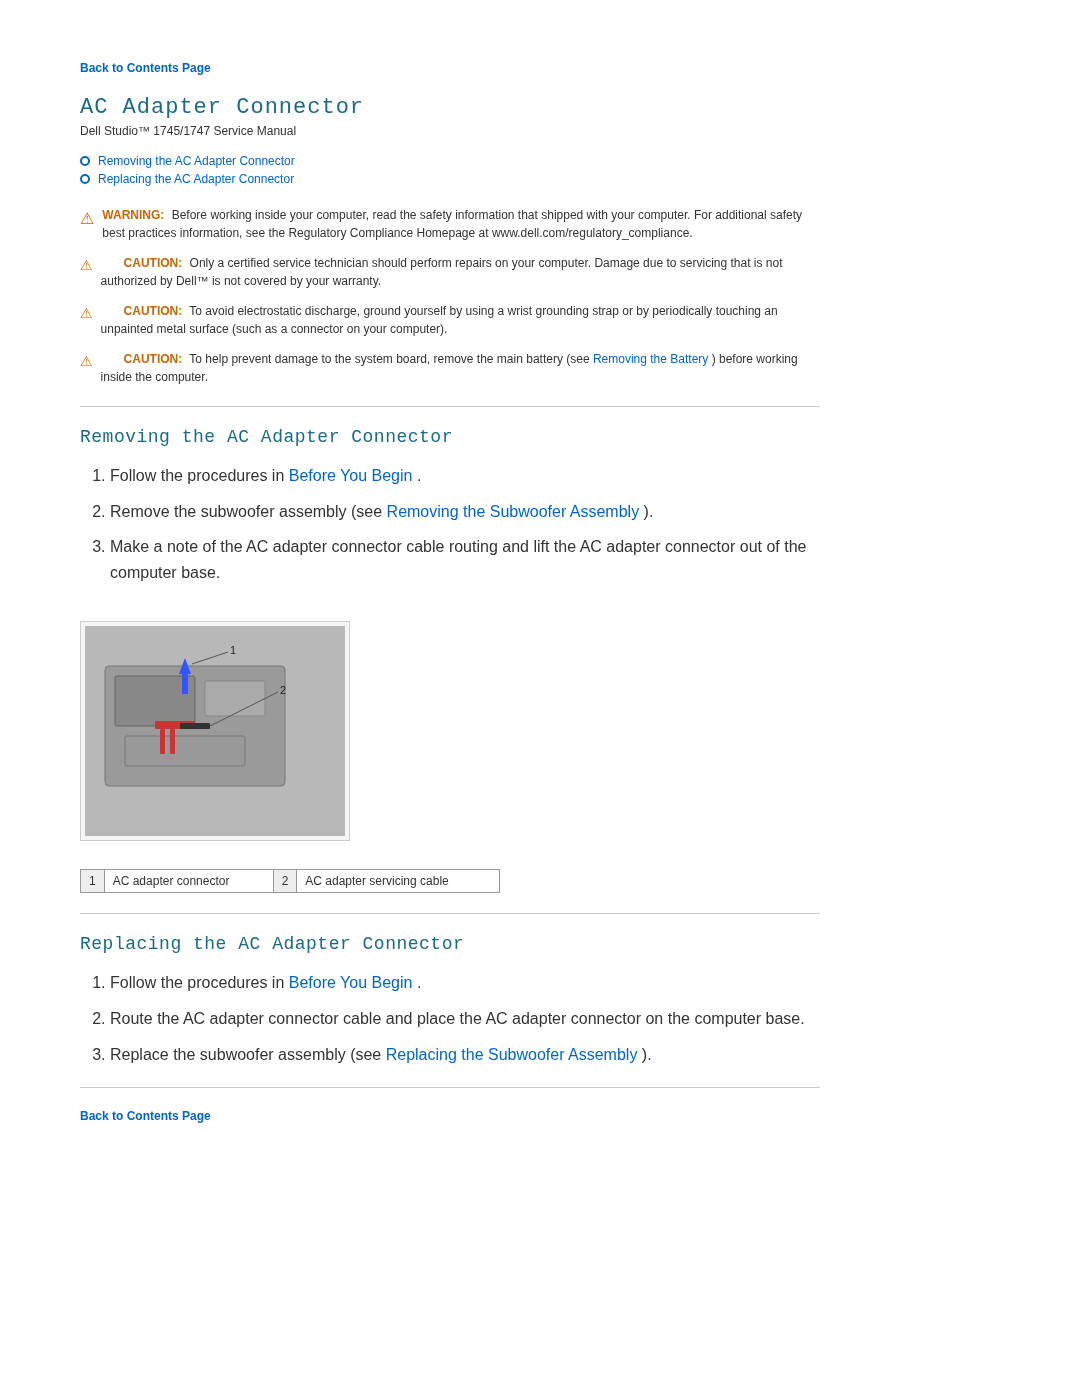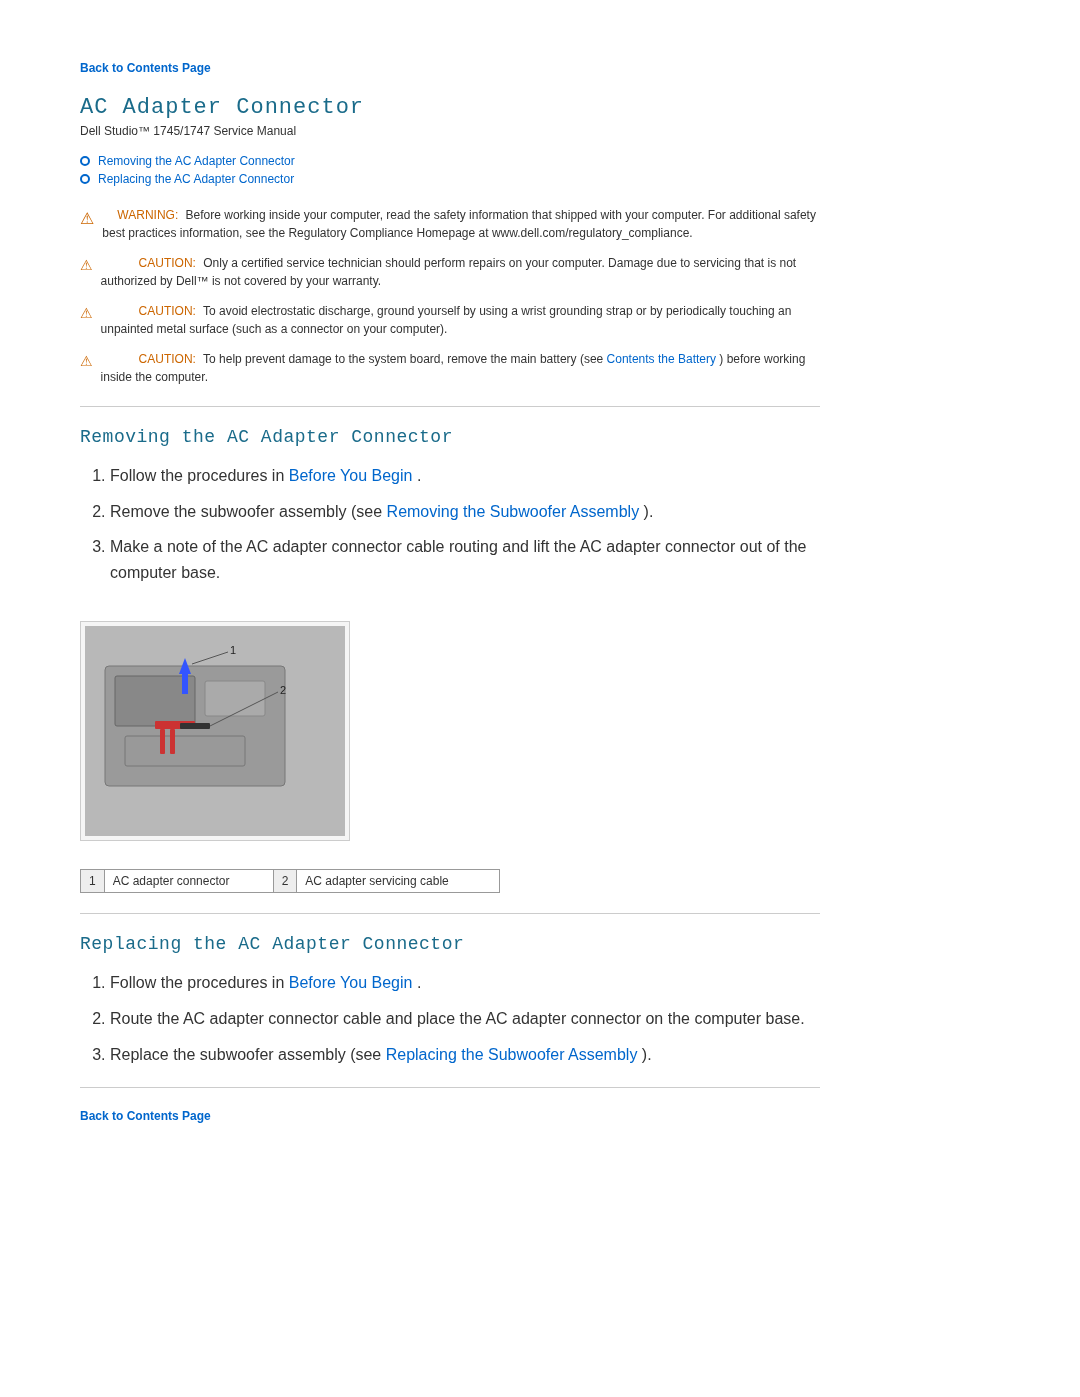--- a/index.html
+++ b/index.html
@@ -72,24 +72,23 @@
     }
     .warning-icon {
       color: #cc6600;
       font-size: 16px;
     }
     .caution-icon {
       color: #cc6600;
       font-size: 14px;
     }
     .notice-label {
-      font-weight: normal;
+      font-weight: bold;
       text-transform: uppercase;
       margin-right: 4px;
-      margin-left: 15px;
     }
     .warning-label { color: #cc6600; }
     .caution-label { color: #cc6600; padding-left: 23px; }
     .inner-link {
       color: #0066cc;
       text-decoration: none;
     }
     .divider {
       border: none;
       border-top: 1px solid #ccc;
@@ -199,21 +198,21 @@
       <span class="notice-label caution-label">CAUTION:</span>
       <span>To avoid electrostatic discharge, ground yourself by using a wrist grounding strap or by periodically touching an unpainted metal surface (such as a connector on your computer).</span>
     </span>
   </div>
 
   <div class="notice-block">
     <span class="notice-icon caution-icon">⚠</span>
     <span>
       <span class="notice-label caution-label">CAUTION:</span>
       <span>To help prevent damage to the system board, remove the main battery (see </span>
-      <a class="inner-link" href="#">Contents the Battery</a>
+      <a class="inner-link" href="#">Removing the Battery</a>
       <span>) before working inside the computer.</span>
     </span>
   </div>
 
   <hr class="divider">
 
   <div id="removing">
     <h2 class="section-title">Removing the AC Adapter Connector</h2>
 
     <ol class="steps-list">

